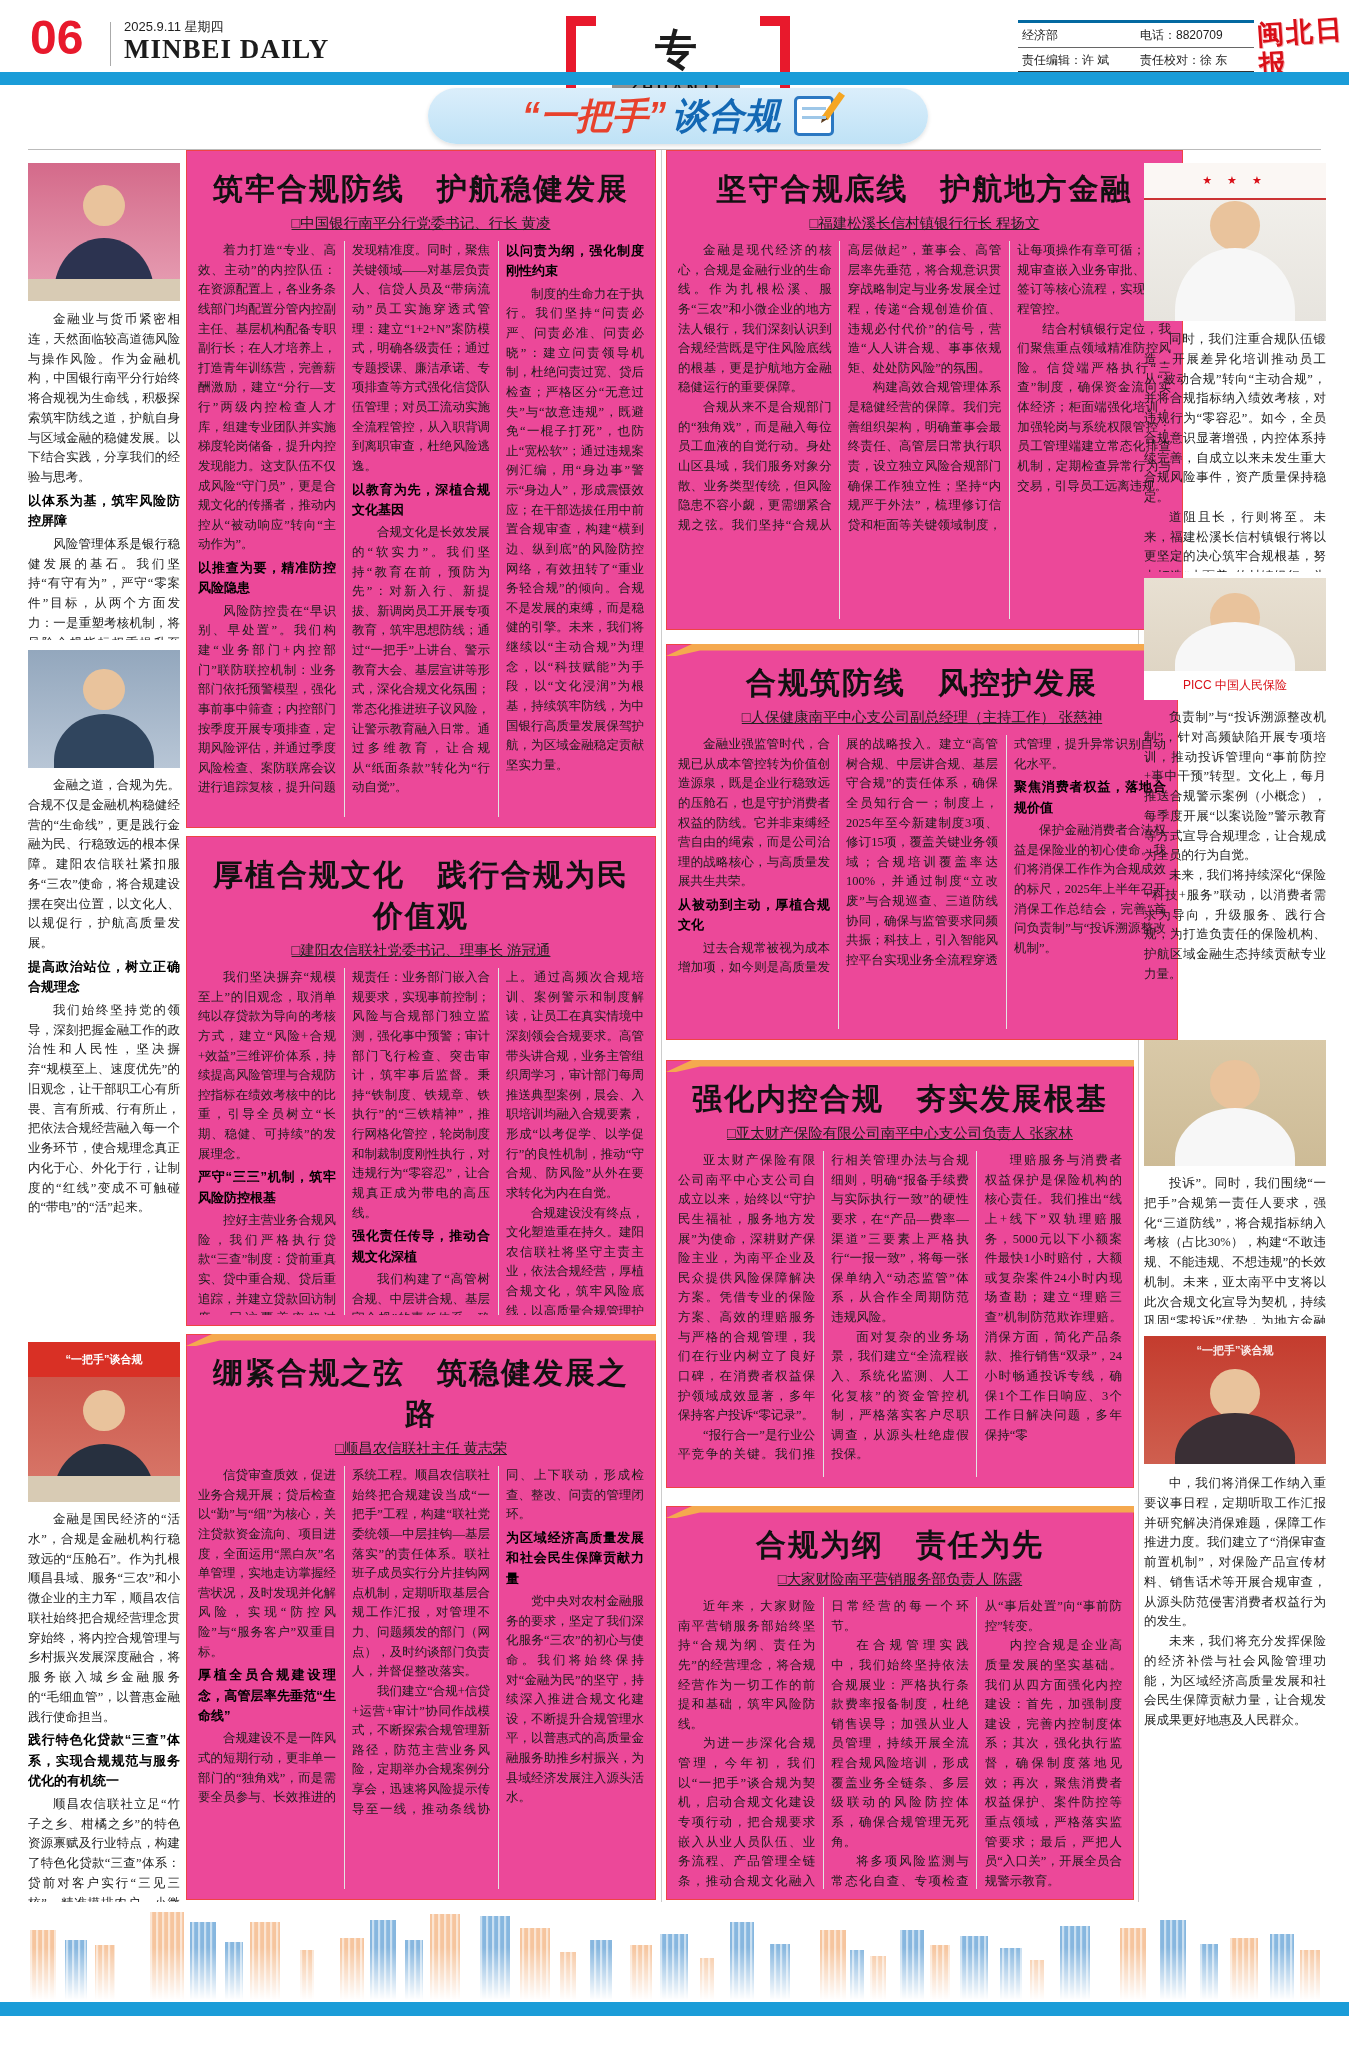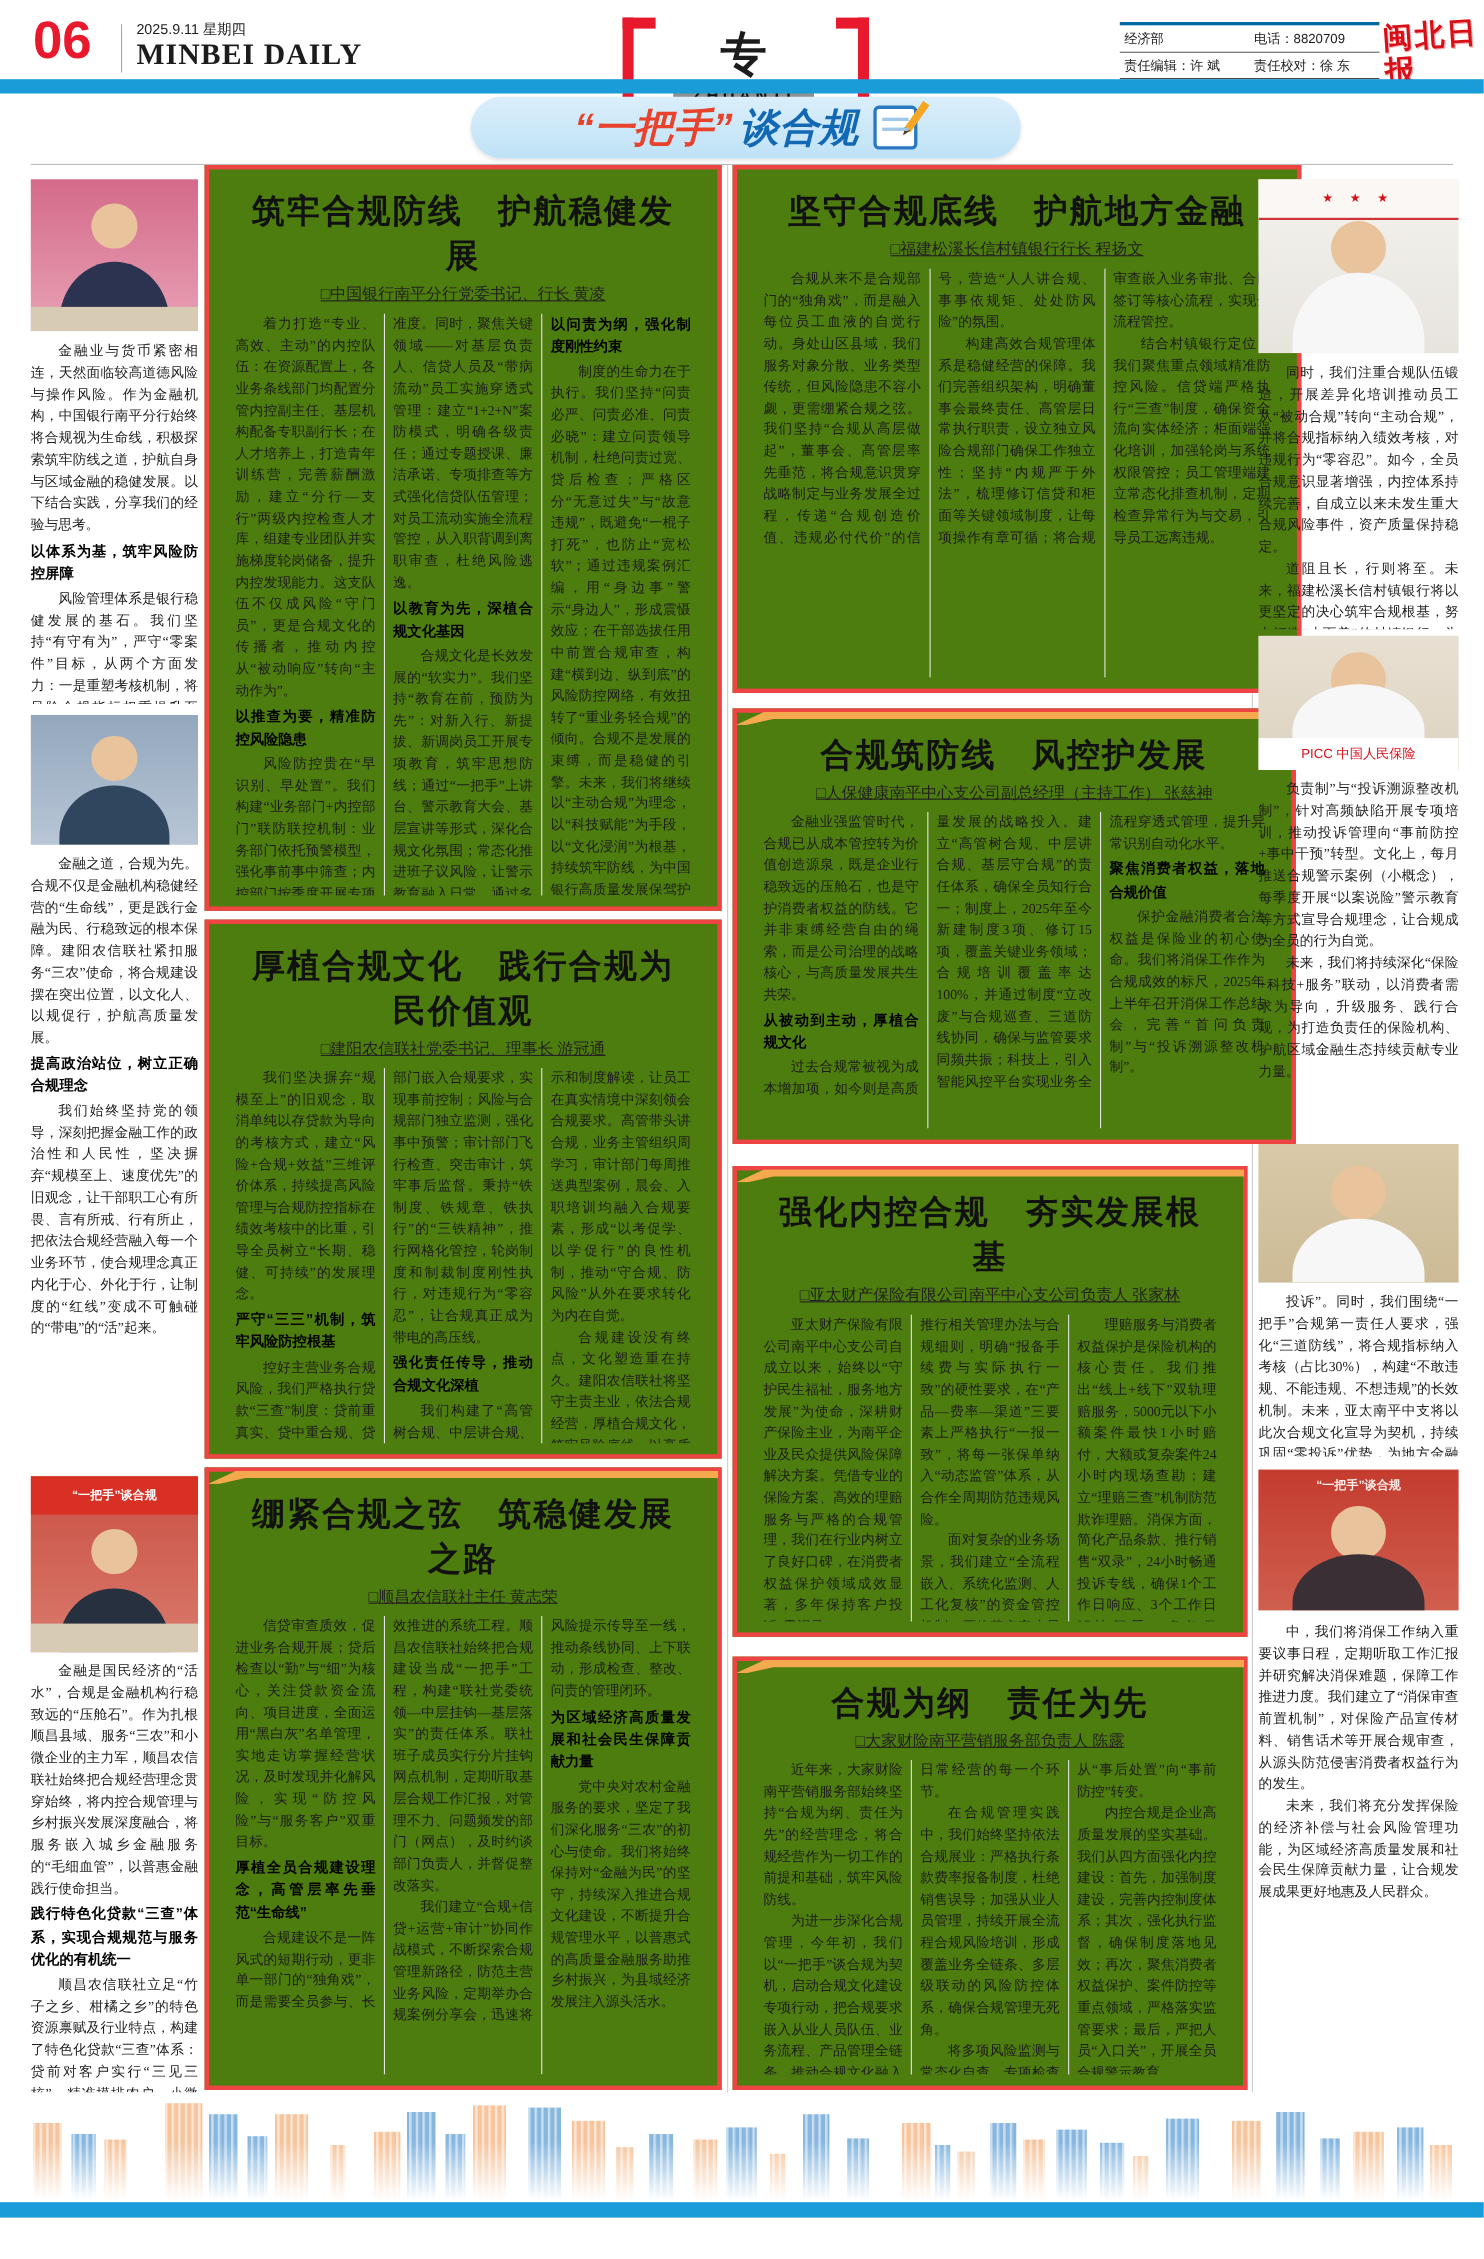--- a/index.html
+++ b/index.html
@@ -37,21 +37,21 @@
   .banner .r{color:#1368b4;}
   .note-icon{position:relative;width:34px;height:34px;background:#fff;border:3px solid #2b78c2;border-radius:5px;margin-left:8px;}
   .note-icon::before,.note-icon::after{content:"";position:absolute;left:5px;right:5px;height:3px;background:#9ec7e8;}
   .note-icon::before{top:8px;} .note-icon::after{top:17px;}
   .pencil-icon{position:absolute;width:7px;height:30px;background:#f5a623;right:-6px;top:-8px;transform:rotate(35deg);}
   .pencil-icon::after{content:"";position:absolute;bottom:-6px;left:0;border-left:3.5px solid transparent;border-right:3.5px solid transparent;border-top:7px solid #5a3b1e;}
   
   .hrule{position:absolute;left:28px;right:28px;top:149px;height:1px;background:#bbb;}
   .vrule{position:absolute;top:150px;height:1752px;width:1px;background:#ccc;}
   
-  .box{position:absolute;border:4px solid #ef4444;box-sizing:border-box;padding:8px 24px 10px;display:flex;flex-direction:column;background:#4d7c0f;}
+  .box{position:absolute;border:1px solid #ef4444;box-sizing:border-box;padding:8px 11px 10px;display:flex;flex-direction:column;background:#ec4899;}
   .box .title{margin:10px 0 4px;text-align:center;font-family:"Liberation Sans","DejaVu Sans",sans-serif;
               font-size:30px;font-weight:900;letter-spacing:2px;color:#111;}
   .box .byline{text-align:center;font-size:14.5px;margin-bottom:8px;color:#222;text-decoration:underline;}
   .cols{flex:1;overflow:hidden;column-count:3;column-gap:16px;column-rule:1px solid #e4e4e4;
         font-size:12.5px;line-height:1.57;text-align:justify;}
   .cols p,.sideblock p{margin:0;text-indent:2em;}
   .cols h4.sub,.sideblock h4.sub{margin:3px 0;font-size:13px;font-family:"Liberation Sans",sans-serif;
         font-weight:bold;text-indent:0;break-inside:avoid;color:#000;}
   .orange-top{position:absolute;top:-1px;left:-1px;right:-1px;height:12px;background:#f5a94f;
         clip-path:polygon(0 100%,26px 0,100% 0,100% 55%,34px 55%,10px 100%);}
@@ -197,20 +197,21 @@
         <p>我们建立“合规+信贷+运营+审计”协同作战模式，不断探索合规管理新路径，防范主营业务风险，定期举办合规案例分享会，迅速将风险提示传导至一线，推动条线协同、上下联动，形成检查、整改、问责的管理闭环。</p>
         <h4 class="sub">为区域经济高质量发展和社会民生保障贡献力量</h4>
         <p>党中央对农村金融服务的要求，坚定了我们深化服务“三农”的初心与使命。我们将始终保持对“金融为民”的坚守，持续深入推进合规文化建设，不断提升合规管理水平，以普惠式的高质量金融服务助推乡村振兴，为县域经济发展注入源头活水。</p>
       </div>
   </div>
 
   <div class="box" style="left:666px;top:150px;width:517px;height:480px">
     <h2 class="title">坚守合规底线　护航地方金融</h2>
     <div class="byline">□福建松溪长信村镇银行行长  程扬文</div>
     <div class="cols">
+        <p>金融是现代经济的核心，合规是金融行业的生命线。作为扎根松溪、服务“三农”和小微企业的地方法人银行，我们深刻认识到合规经营既是守住风险底线的根基，更是护航地方金融稳健运行的重要保障。</p>
         <p>合规从来不是合规部门的“独角戏”，而是融入每位员工血液的自觉行动。身处山区县域，我们服务对象分散、业务类型传统，但风险隐患不容小觑，更需绷紧合规之弦。我们坚持“合规从高层做起”，董事会、高管层率先垂范，将合规意识贯穿战略制定与业务发展全过程，传递“合规创造价值、违规必付代价”的信号，营造“人人讲合规、事事依规矩、处处防风险”的氛围。</p>
         <p>构建高效合规管理体系是稳健经营的保障。我们完善组织架构，明确董事会最终责任、高管层日常执行职责，设立独立风险合规部门确保工作独立性；坚持“内规严于外法”，梳理修订信贷和柜面等关键领域制度，让每项操作有章可循；将合规审查嵌入业务审批、合同签订等核心流程，实现全流程管控。</p>
         <p>结合村镇银行定位，我们聚焦重点领域精准防控风险。信贷端严格执行“三查”制度，确保资金流向实体经济；柜面端强化培训，加强轮岗与系统权限管控；员工管理端建立常态化排查机制，定期检查异常行为与交易，引导员工远离违规。</p>
       </div>
   </div>
 
   <div class="box" style="left:666px;top:644px;width:512px;height:396px">
     <span class="orange-top"></span>
     <h2 class="title">合规筑防线　风控护发展</h2>
     <div class="byline">□人保健康南平中心支公司副总经理（主持工作）  张慈神</div>

